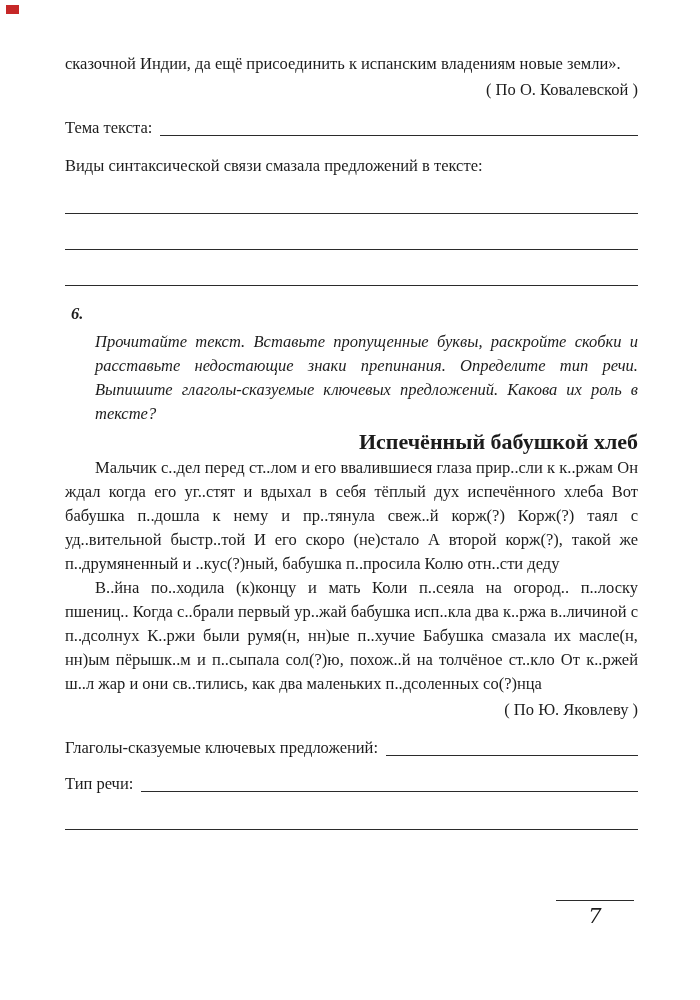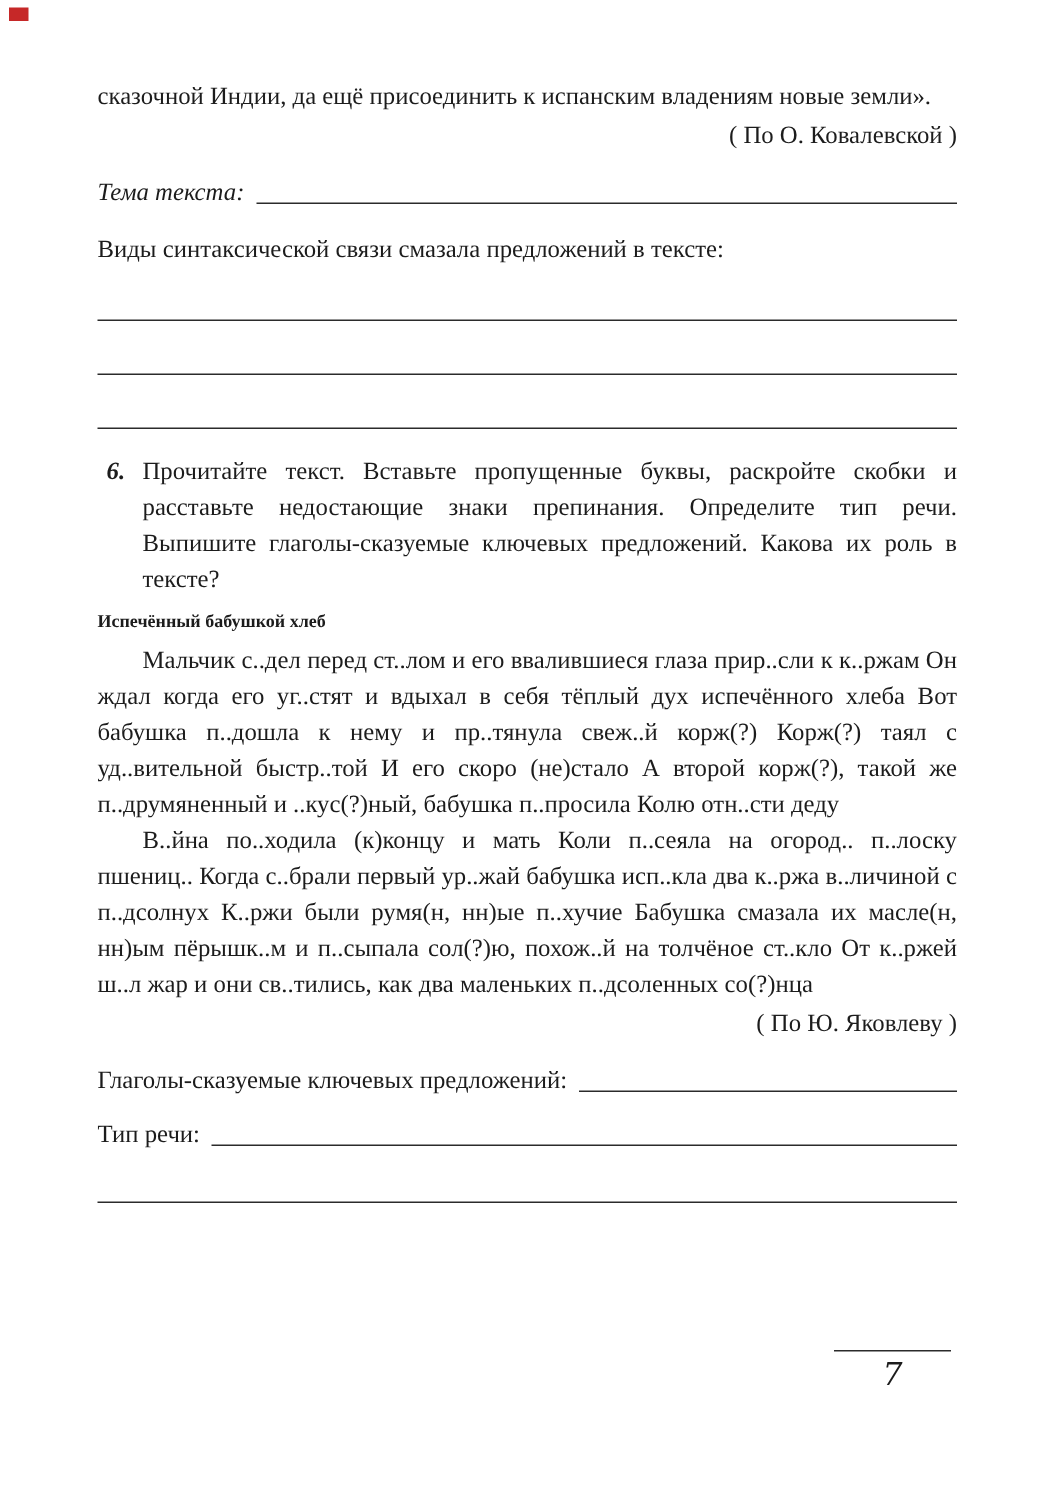--- a/index.html
+++ b/index.html
@@ -37,46 +37,48 @@
     display: flex;
     align-items: flex-end;
   }
   .field-row .label { white-space: nowrap; padding-right: 8px; }
   .write-line {
     flex: 1;
     border-bottom: 1.2px solid #2b2b2b;
     height: 1em;
     margin-bottom: 4px;
   }
-  .row-theme { margin-top: 14px; font-style: italic; }
+  .row-theme { margin-top: 14px; }
   .label-syntax { margin-top: 14px; }
   .blank-line {
     border-bottom: 1.2px solid #2b2b2b;
     height: 36px;
   }
   .blank-lines { margin-top: 0; }
   .exercise {
     margin-top: 16px;
     display: flex;
   }
   .ex-num {
     font-weight: bold;
     font-style: italic;
     width: 30px;
     flex: 0 0 30px;
     padding-left: 6px;
   }
   .ex-instruction {
+    font-style: italic;
     text-align: justify;
     flex: 1;
+    margin-top: 28px;
   }
   .ex-title {
-    text-align: left;
+    text-align: right;
     font-weight: bold;
-    font-size: 12px;
+    font-size: 22px;
     margin-top: 4px;
     margin-bottom: 2px;
   }
   .body-par {
     text-align: justify;
     text-indent: 30px;
   }
   .row-speech { margin-top: 12px; }
   .row-predicates { margin-top: 14px; }
   .final-line {

